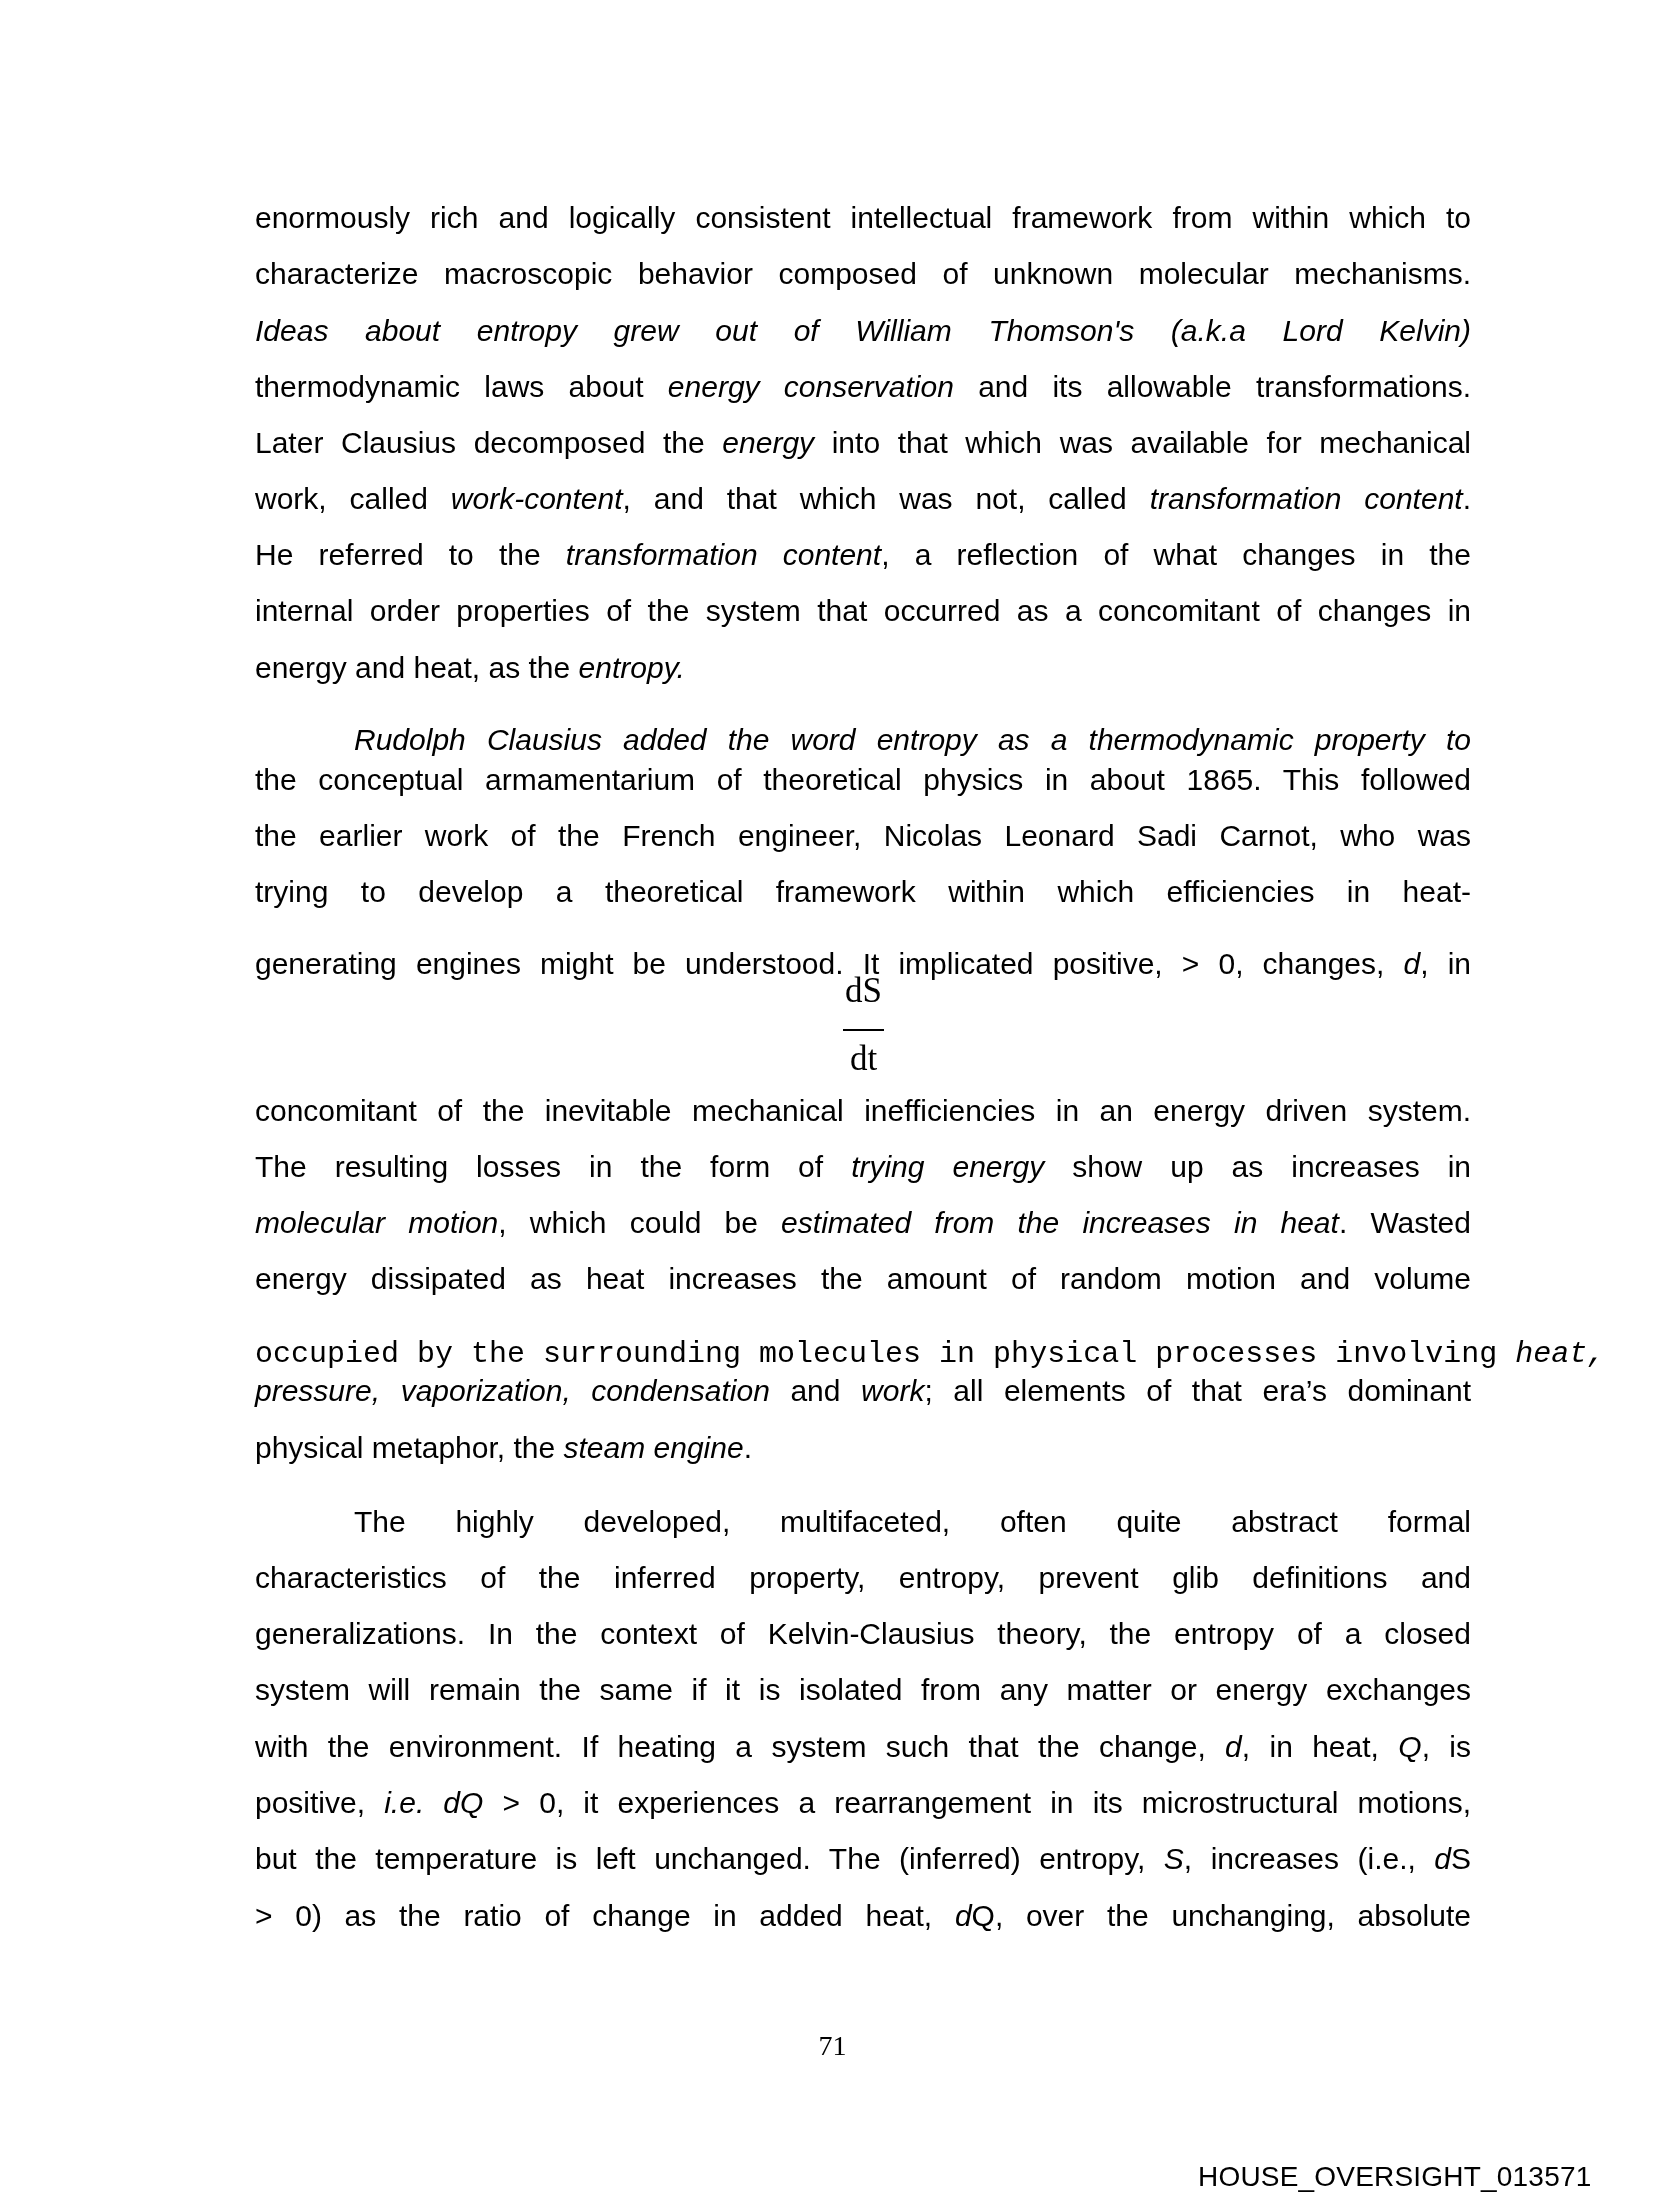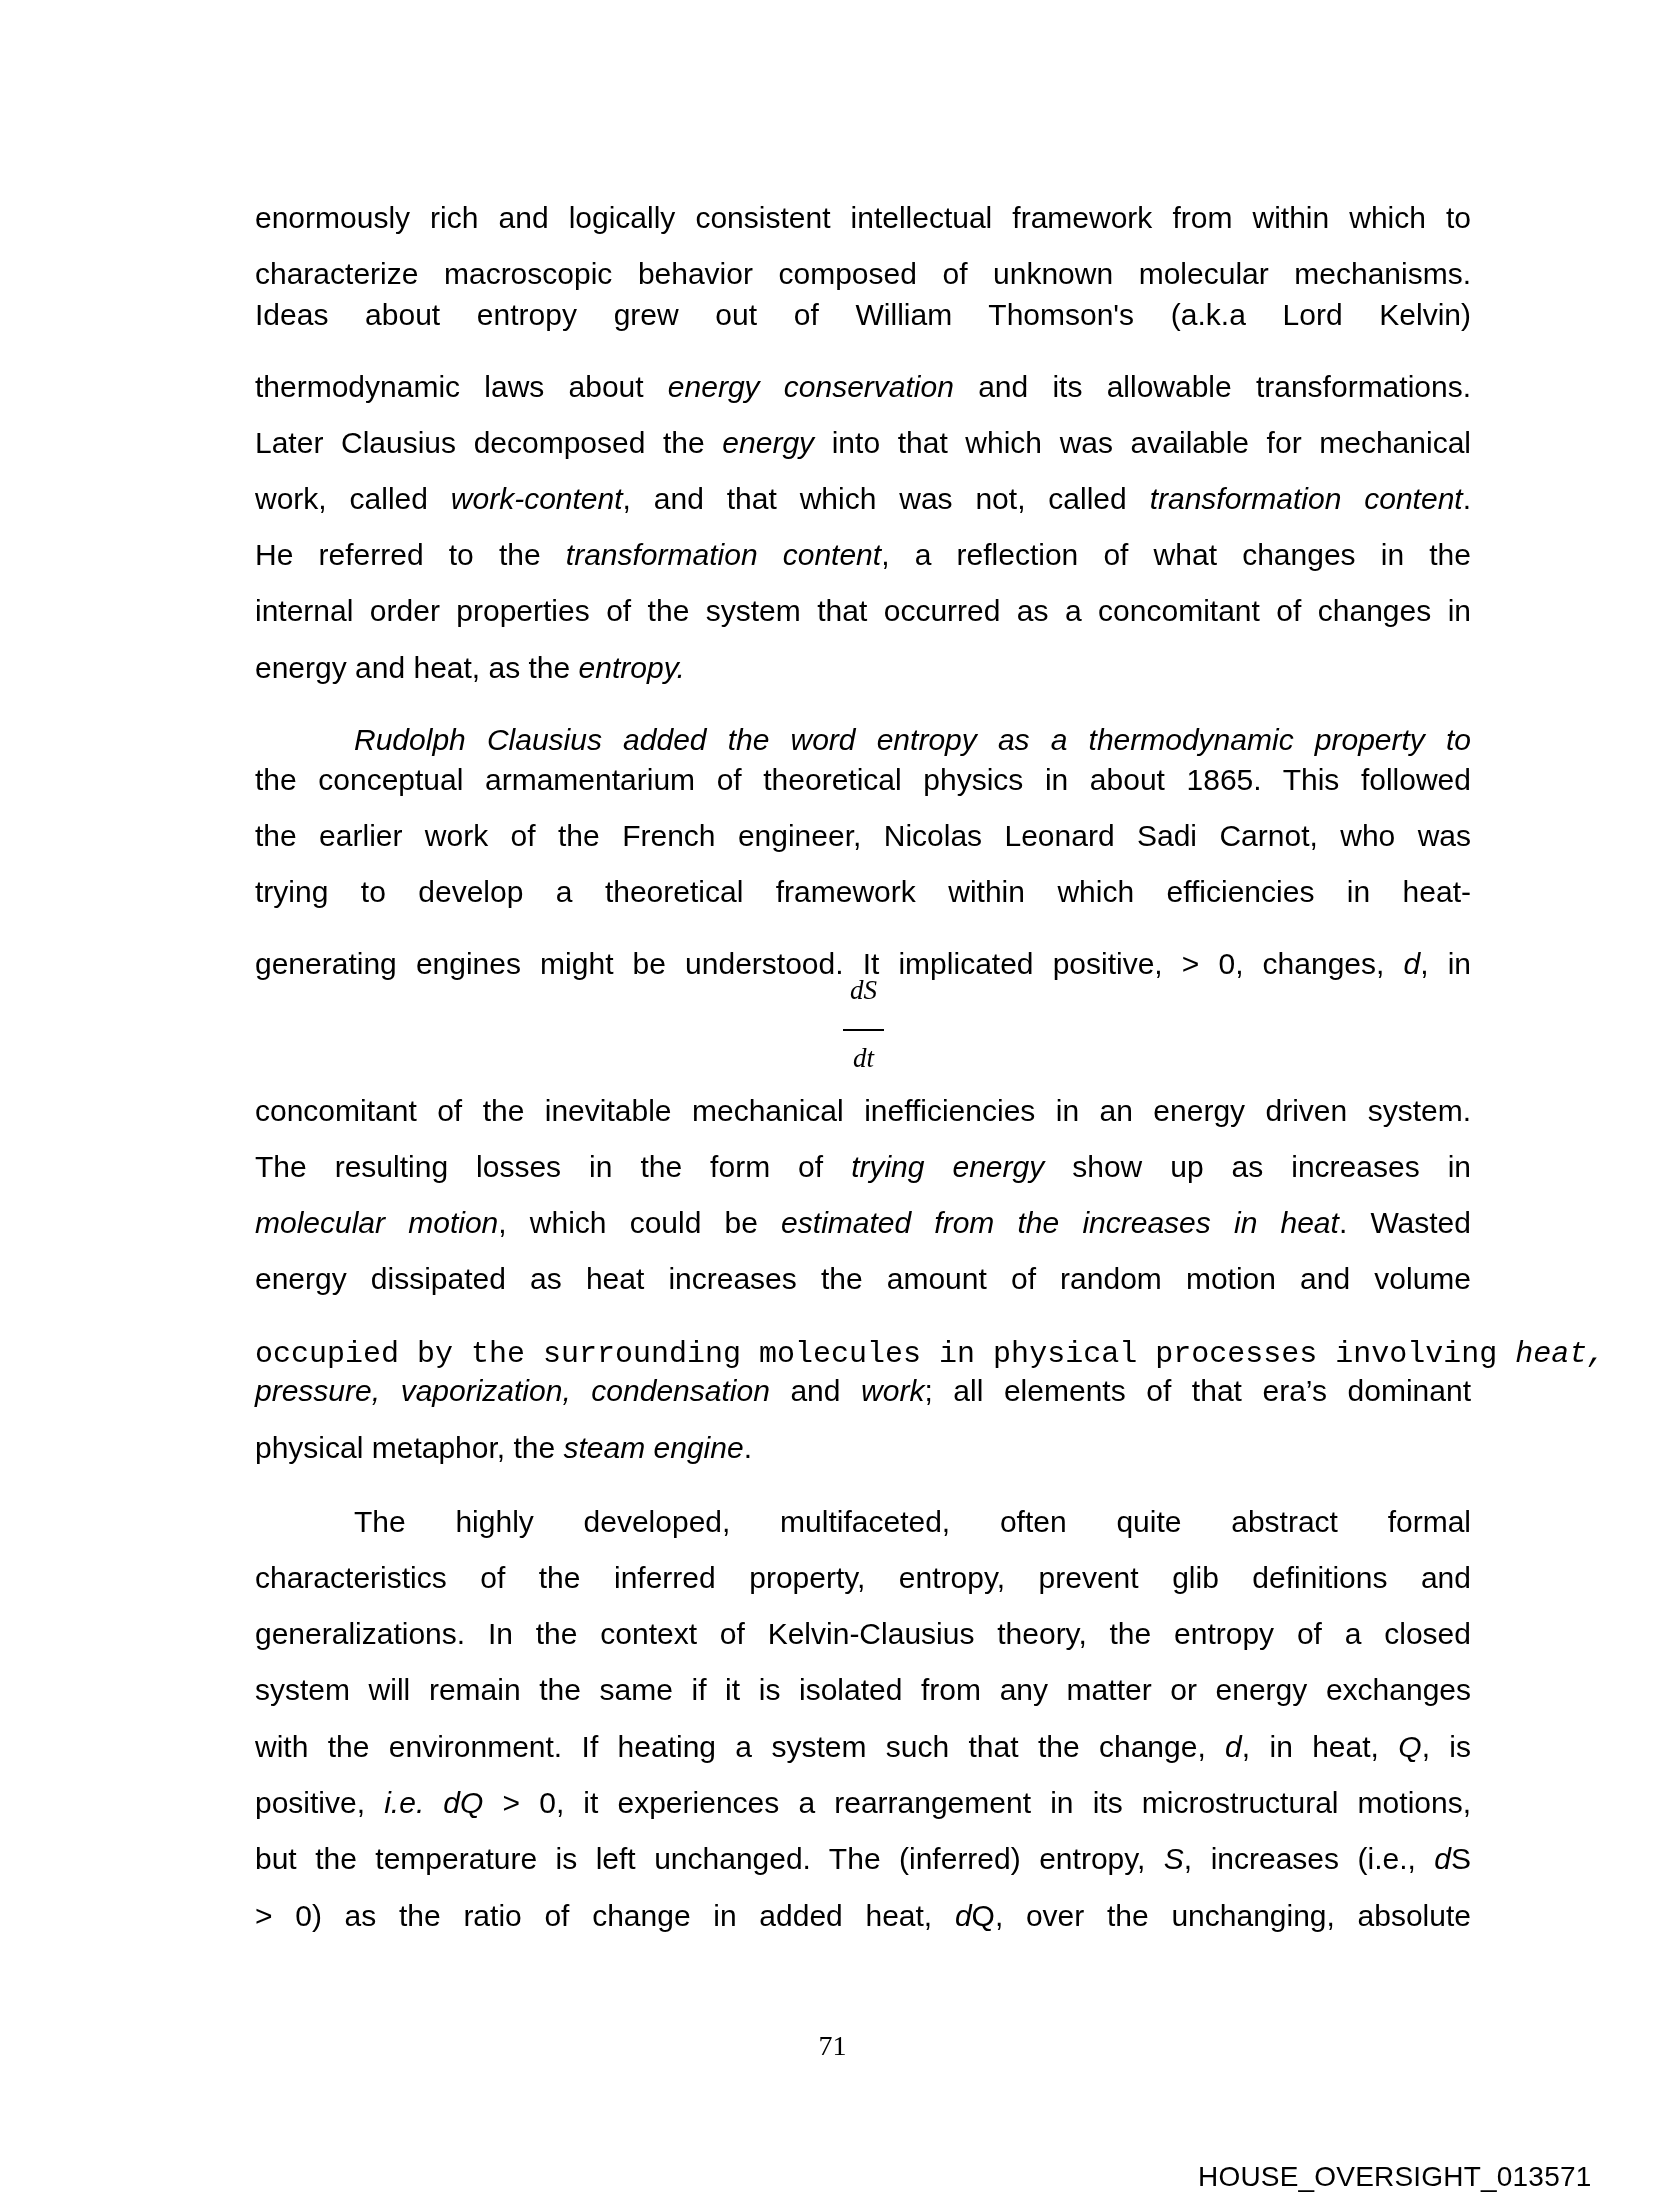--- a/index.html
+++ b/index.html
@@ -12,42 +12,42 @@
   .line {
     position: absolute; left: 0; width: 1216px; height: 39px; line-height: 39px;
     white-space: nowrap; text-align: justify; text-align-last: justify;
   }
   .line.last { text-align: left; text-align-last: left; }
   .line.indent { left: 99px; width: 1117px; }
   .seg.i { font-style: italic; }
   .formula-line { position: absolute; left: 0; width: 1216px; height: 39px; line-height: 39px; white-space: nowrap; }
   .formula-line .left-part { position: absolute; left: 0; top: 0; }
   .formula-line .right-part { position: absolute; right: 0; top: 0; }
-  .frac { position: absolute; left: 588px; top: -38px; width: 41px; height: 115px; font-family: "Liberation Serif", serif; font-style: italic; font-size: 27px; }
+  .frac { position: absolute; left: 588px; top: -38px; width: 41px; height: 115px; font-family: "Liberation Serif", serif; font-size: 35px; }
   .frac .num { position: absolute; left: 0; width: 41px; top: 0; height: 39px; line-height: 39px; text-align: center; }
   .frac .bar { position: absolute; left: 0; top: 58px; width: 41px; height: 2px; background: #000; }
   .frac .den { position: absolute; left: 0; width: 41px; top: 68px; height: 39px; line-height: 39px; text-align: center; }
   .page-number { position: absolute; left: 767px; width: 131px; top: 2029px; text-align: center; font-family: "Liberation Serif", serif; font-size: 28px; line-height: 33px; }
   .bates { position: absolute; left: 1198px; top: 2160px; font-family: "Liberation Sans", sans-serif; font-size: 28px; line-height: 33px; letter-spacing: 0.2px; }
 </style>
 </head>
 <body>
 
 <div class="page">
   <div class="body-text" id="body-text" style="top: 0px;">
     <div class="formula-line" id="formula-line" style="top: 1009px;">
       <span class="frac">
         <span class="num">dS</span>
         <span class="bar"></span>
         <span class="den">dt</span>
       </span>
     </div>
   <div class="line" style="top: 198px;"><span class="seg">enormously rich and logically consistent intellectual framework from within which to</span></div>
       <div class="line" style="top: 254px;"><span class="seg">characterize macroscopic behavior composed of unknown molecular mechanisms.</span></div>
-      <div class="line" style="top: 295px;"><span class="seg">Ideas about entropy grew out of William Thomson's (a.k.a Lord Kelvin)</span></div>
+      <div class="line" style="top: 311px; font-style: italic;"><span class="seg">Ideas about entropy grew out of William Thomson's (a.k.a Lord Kelvin)</span></div>
       <div class="line" style="top: 367px;"><span class="seg">thermodynamic laws about </span><span class="seg i">energy conservation</span><span class="seg"> and its allowable transformations.</span></div>
       <div class="line" style="top: 423px;"><span class="seg">Later Clausius decomposed the </span><span class="seg i">energy</span><span class="seg"> into that which was available for mechanical</span></div>
       <div class="line" style="top: 479px;"><span class="seg">work, called </span><span class="seg i">work-content</span><span class="seg">, and that which was not, called </span><span class="seg i">transformation content</span><span class="seg">.</span></div>
       <div class="line" style="top: 535px;"><span class="seg">He referred to the </span><span class="seg i">transformation content</span><span class="seg">, a reflection of what changes in the</span></div>
       <div class="line" style="top: 591px;"><span class="seg">internal order properties of the system that occurred as a concomitant of changes in</span></div>
       <div class="line last" style="top: 648px;"><span class="seg">energy and heat, as the </span><span class="seg i">entropy.</span></div>
       <div class="line indent" style="top: 720px; font-style: italic;"><span class="seg">Rudolph Clausius added the word entropy as a thermodynamic property to</span></div>
       <div class="line" style="top: 760px;"><span class="seg">the conceptual armamentarium of theoretical physics in about 1865. This followed</span></div>
       <div class="line" style="top: 816px;"><span class="seg">the earlier work of the French engineer, Nicolas Leonard Sadi Carnot, who was</span></div>
       <div class="line" style="top: 872px;"><span class="seg">trying to develop a theoretical framework within which efficiencies in heat-</span></div>

